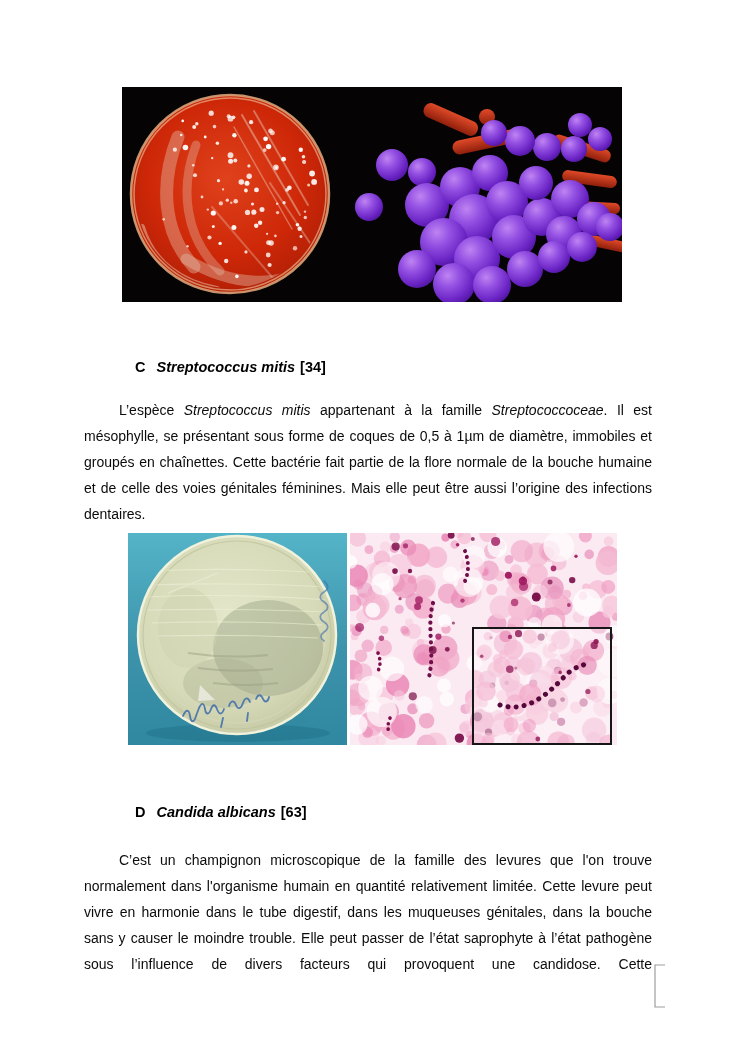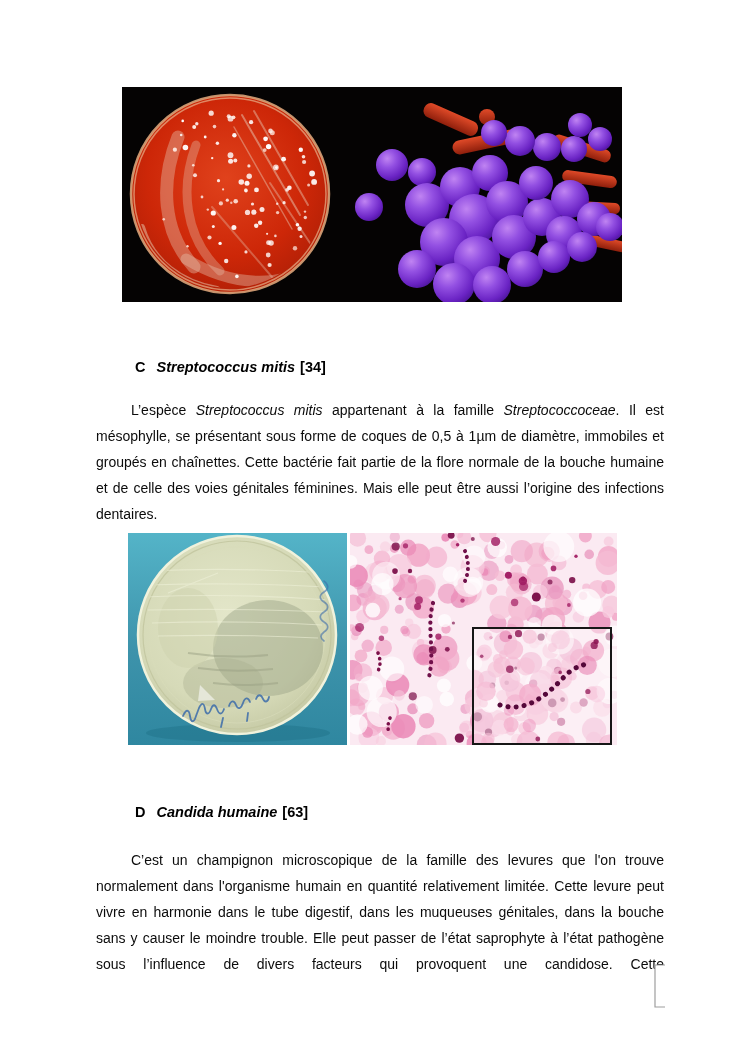--- a/index.html
+++ b/index.html
@@ -6,21 +6,21 @@
   .page{
     position:relative;width:633px;height:1053px;background:#ffffff;
     font-family:"Liberation Sans",sans-serif;color:#000;overflow:hidden;padding-left:32px;
   }
   .fig{position:absolute;display:block;}
   .heading{position:absolute;font-size:14.5px;font-weight:bold;white-space:nowrap;}
   .heading .letter{display:inline-block;}
   .heading .title{font-style:italic;margin-left:11px;}
   .heading .ref{margin-left:5px;}
   .para{
-    position:absolute;left:96px;width:568px;
+    position:absolute;left:84px;width:568px;
     font-size:14px;line-height:26px;text-align:justify;text-indent:35px;color:#0b0b0b;
   }
   .para.full-last{text-align-last:justify;}
   .it{font-style:italic;}
   .marker{position:absolute;left:654px;top:964px;width:54px;height:46px;}
   .marker .letter{
     position:absolute;left:0;top:9px;width:42px;text-align:center;
     font-size:15px;font-weight:bold;color:#111;
   }
 </style>
@@ -610,21 +610,21 @@
           </g>
         <g fill="none" stroke-linecap="round" clip-path="url(#cinset2)">
           <path d="M372,172 C398,180 418,163 436,144 C448,131 456,134 462,128" stroke="#55083a" stroke-width="5" stroke-dasharray="0.1 8"></path>
         </g>
         <rect x="345" y="95" width="138" height="116" fill="none" stroke="#161616" stroke-width="2"></rect>
       </g>
     </svg>
   </div>
 
   <div class="heading" style="left:135px;top:804px;">
-    <span class="letter">D</span><span class="title">Candida humaine</span><span class="ref">[63]</span>
+    <span class="letter">D</span><span class="title">Candida albicans</span><span class="ref">[63]</span>
   </div>
 
   <p class="para full-last" style="top:833px;"><span>C’est un champignon microscopique de la famille des levures que l'on trouve normalement dans l'organisme humain en quantité relativement limitée. Cette levure peut vivre en harmonie dans le tube digestif, dans les muqueuses génitales, dans la bouche sans y causer le moindre trouble. Elle peut passer de l’état saprophyte à l’état pathogène sous l’influence de divers facteurs qui provoquent une candidose. Cette</span></p>
 
   <div class="marker">
     <svg width="54" height="46" viewBox="0 0 54 46">
       <path d="M1,1 H51 V29 L37,43 H1 Z" fill="#ffffff" stroke="#9e9e9e" stroke-width="1.2"></path>
       <path d="M51,29 L37,43 L33,38 Z" fill="#cfcfcf" stroke="#9e9e9e" stroke-width="0.8"></path>
     </svg>
     <span class="letter">C</span>

